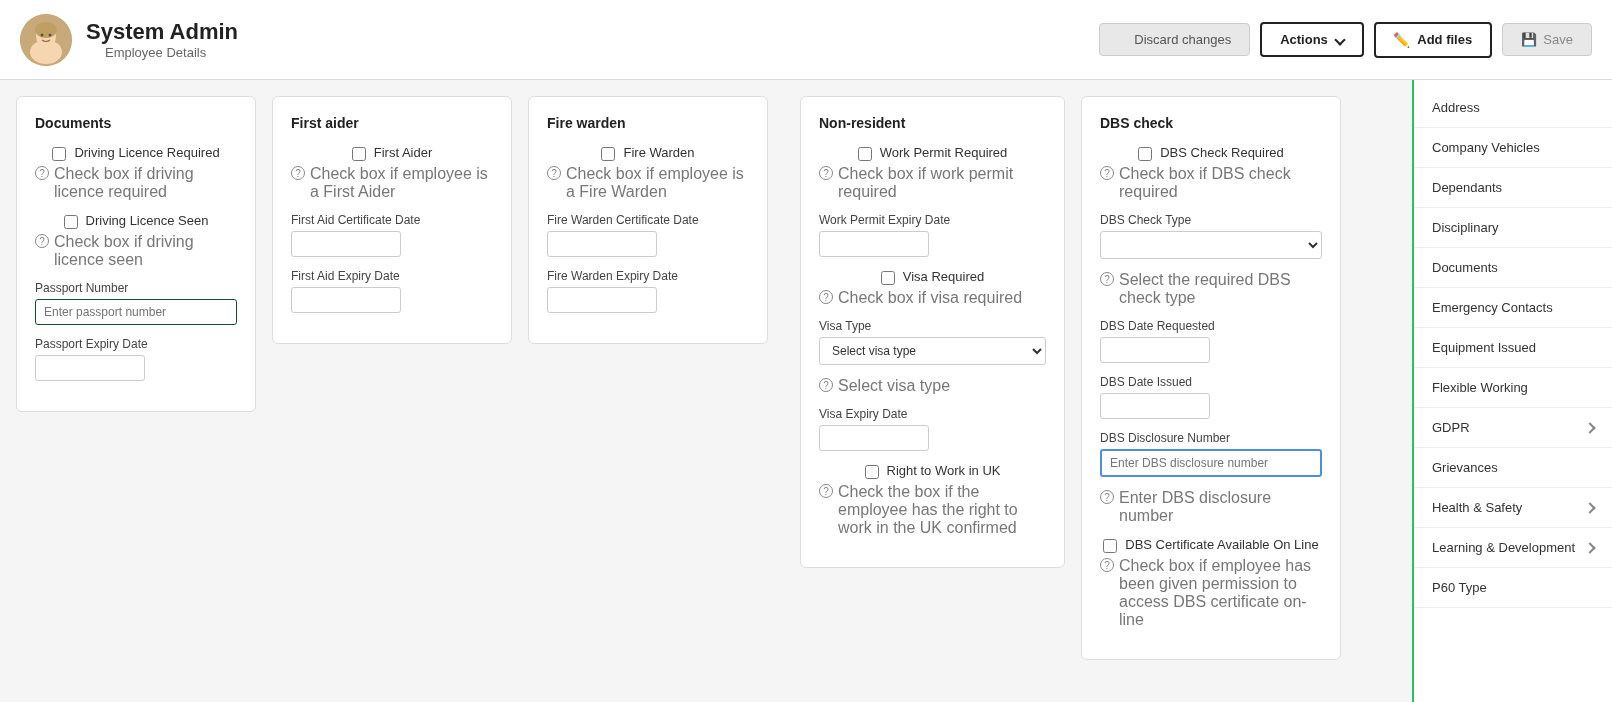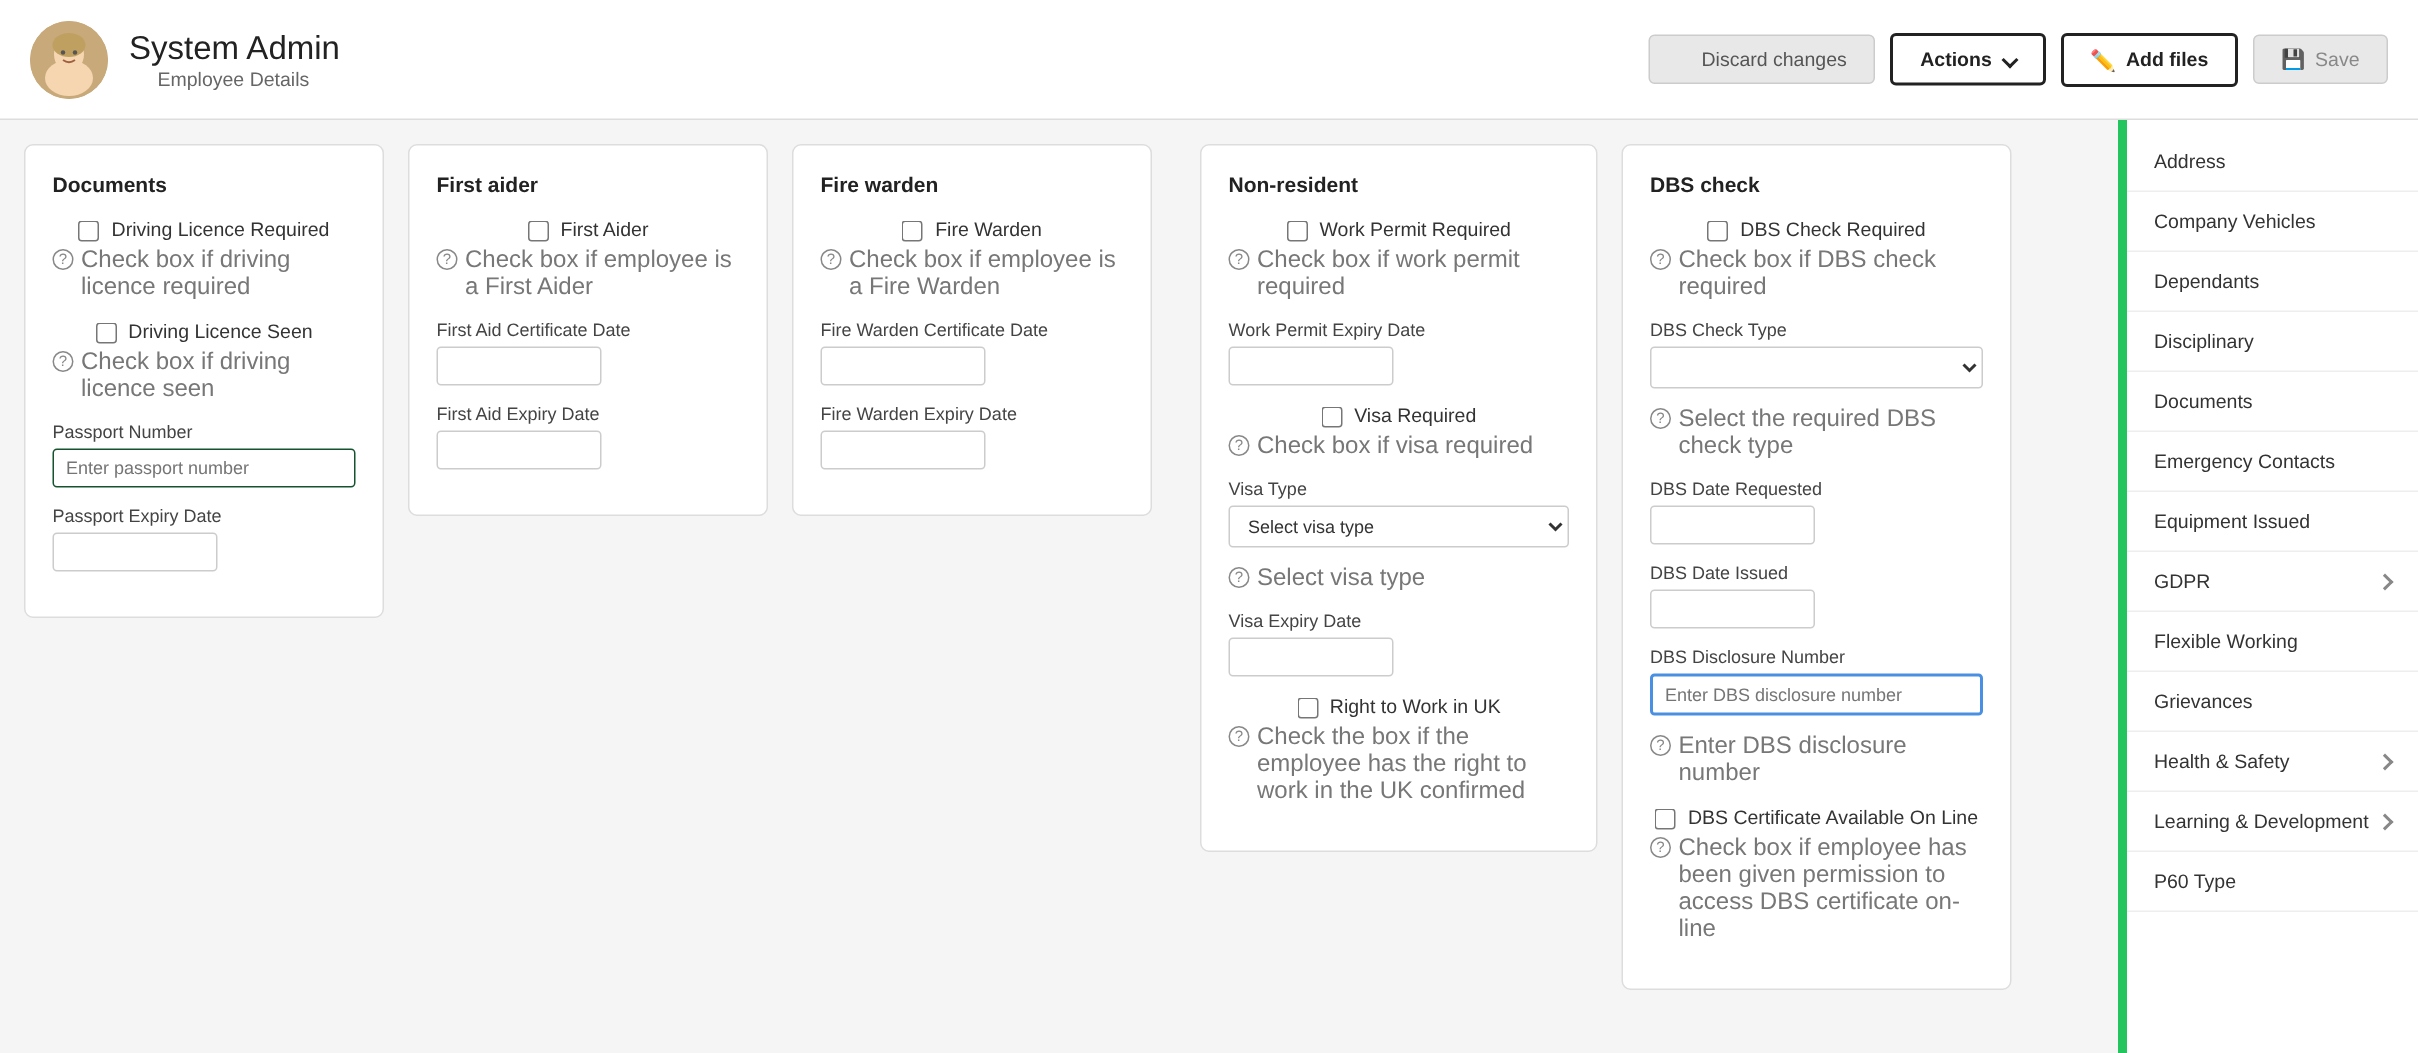--- a/index.html
+++ b/index.html
@@ -14,21 +14,21 @@
       padding: 10px 20px;
       border-bottom: 1px solid #ddd;
       height: 80px;
     }
     .header-left { display: flex; align-items: center; gap: 14px; }
     .avatar {
       width: 52px; height: 52px; border-radius: 50%; background: #c8a97a;
       overflow: hidden; display: flex; align-items: center; justify-content: center;
     }
     .avatar svg { width: 52px; height: 52px; }
-    .header-title h1 { font-size: 22px; font-weight: normal; color: #222; }
+    .header-title h1 { font-size: 22px; font-weight: bold; color: #222; }
     .header-title p { font-size: 13px; color: #666; margin-left: 19px; }
     .header-actions { display: flex; align-items: center; gap: 10px; }
     .btn {
       padding: 8px 18px; border-radius: 4px; font-size: 13px; cursor: pointer; border: 1px solid #ccc;
       display: flex; align-items: center; gap: 6px;
     }
     .btn-discard { background: #e8e8e8; color: #555; border-color: #ccc; padding-left: 34px; }
     .btn-actions { background: #fff; color: #222; border: 2px solid #222; font-weight: bold; }
     .btn-addfiles { background: #fff; color: #222; border: 2px solid #222; font-weight: bold; }
     .btn-save { background: #e8e8e8; color: #888; border-color: #ccc; }
@@ -84,21 +84,21 @@
       display: flex; align-items: center; justify-content: center;
       font-size: 10px; color: #888; flex-shrink: 0; margin-top: 1px;
     }
     .hint-text { font-size: 16px; color: #777; }
 
     
     .sidebar {
       width: 200px;
       min-width: 200px;
       background: #fff;
-      border-left: 6px solid #22c55e;
+      border-left: 2px solid #22c55e;
       overflow-y: auto;
       padding: 8px 0;
     }
     .sidebar-item {
       display: flex;
       align-items: center;
       justify-content: space-between;
       padding: 12px 18px;
       font-size: 13px;
       color: #333;
@@ -361,28 +361,28 @@
     </div>
     <div class="sidebar-item">
       <span>Documents</span>
     </div>
     <div class="sidebar-item">
       <span>Emergency Contacts</span>
     </div>
     <div class="sidebar-item">
       <span>Equipment Issued</span>
     </div>
+    <div class="sidebar-item">
+      <span>Flexible Working</span>
+    </div>
     <div class="sidebar-item has-chevron">
       <span>GDPR</span>
       <span class="chevron-right"></span>
     </div>
     <div class="sidebar-item">
-      <span>Flexible Working</span>
-    </div>
-    <div class="sidebar-item">
       <span>Grievances</span>
     </div>
     <div class="sidebar-item has-chevron">
       <span>Health &amp; Safety</span>
       <span class="chevron-right"></span>
     </div>
     <div class="sidebar-item has-chevron">
       <span>Learning &amp; Development</span>
       <span class="chevron-right"></span>
     </div>

